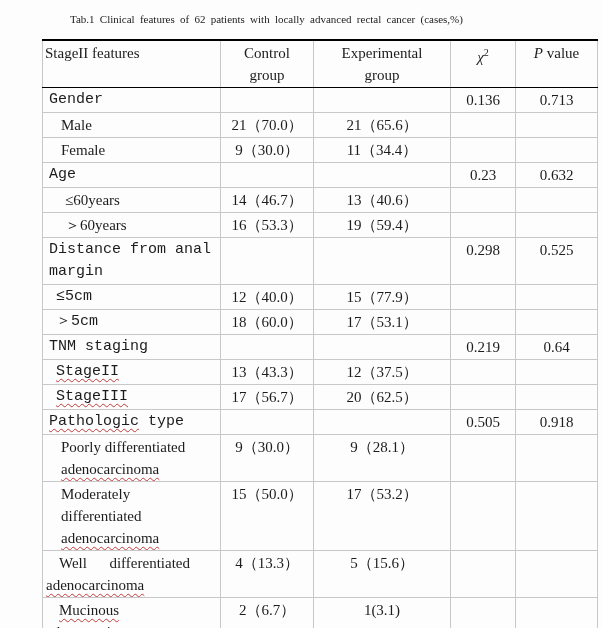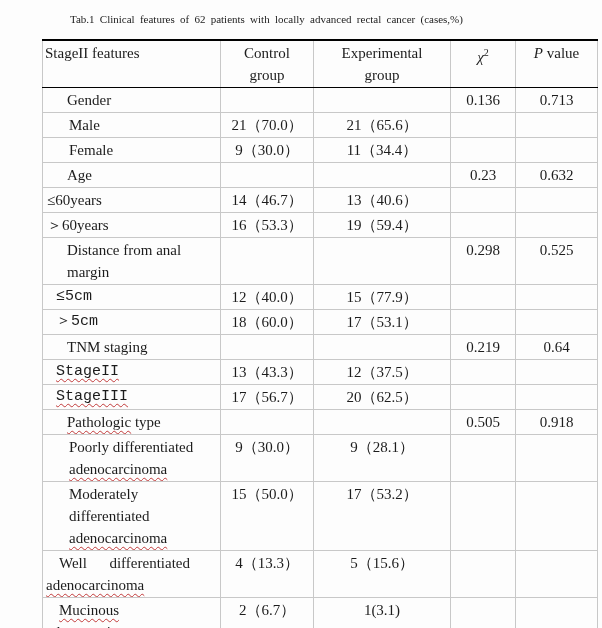--- a/index.html
+++ b/index.html
@@ -37,24 +37,24 @@
     overflow:hidden;
   }
   thead th{
     border-bottom:1.8px solid #000;
     height:44px;
   }
   th.col-label,td.label{text-align:left;}
   .ital{font-style:italic;}
   sup{font-size:10px;}
   
-  .i0{padding-left:24px;}
-  .i1{padding-left:4px;}
+  .i0{padding-left:6px;font-family:Liberation Mono, monospace;}
+  .i1{padding-left:22px;}
   .i2{padding-left:13px;font-family:Liberation Mono, monospace;}
-  .i3{padding-left:26px;}
+  .i3{padding-left:18px;}
   .hang{padding-left:3px;text-indent:13px;font-family:Liberation Serif, serif;}
   .wavy{
     text-decoration:underline;
     text-decoration-style:wavy;
     text-decoration-color:#c23b3b;
     text-decoration-thickness:1px;
     text-underline-offset:3px;
     margin-top:8px;
   }
 </style>

